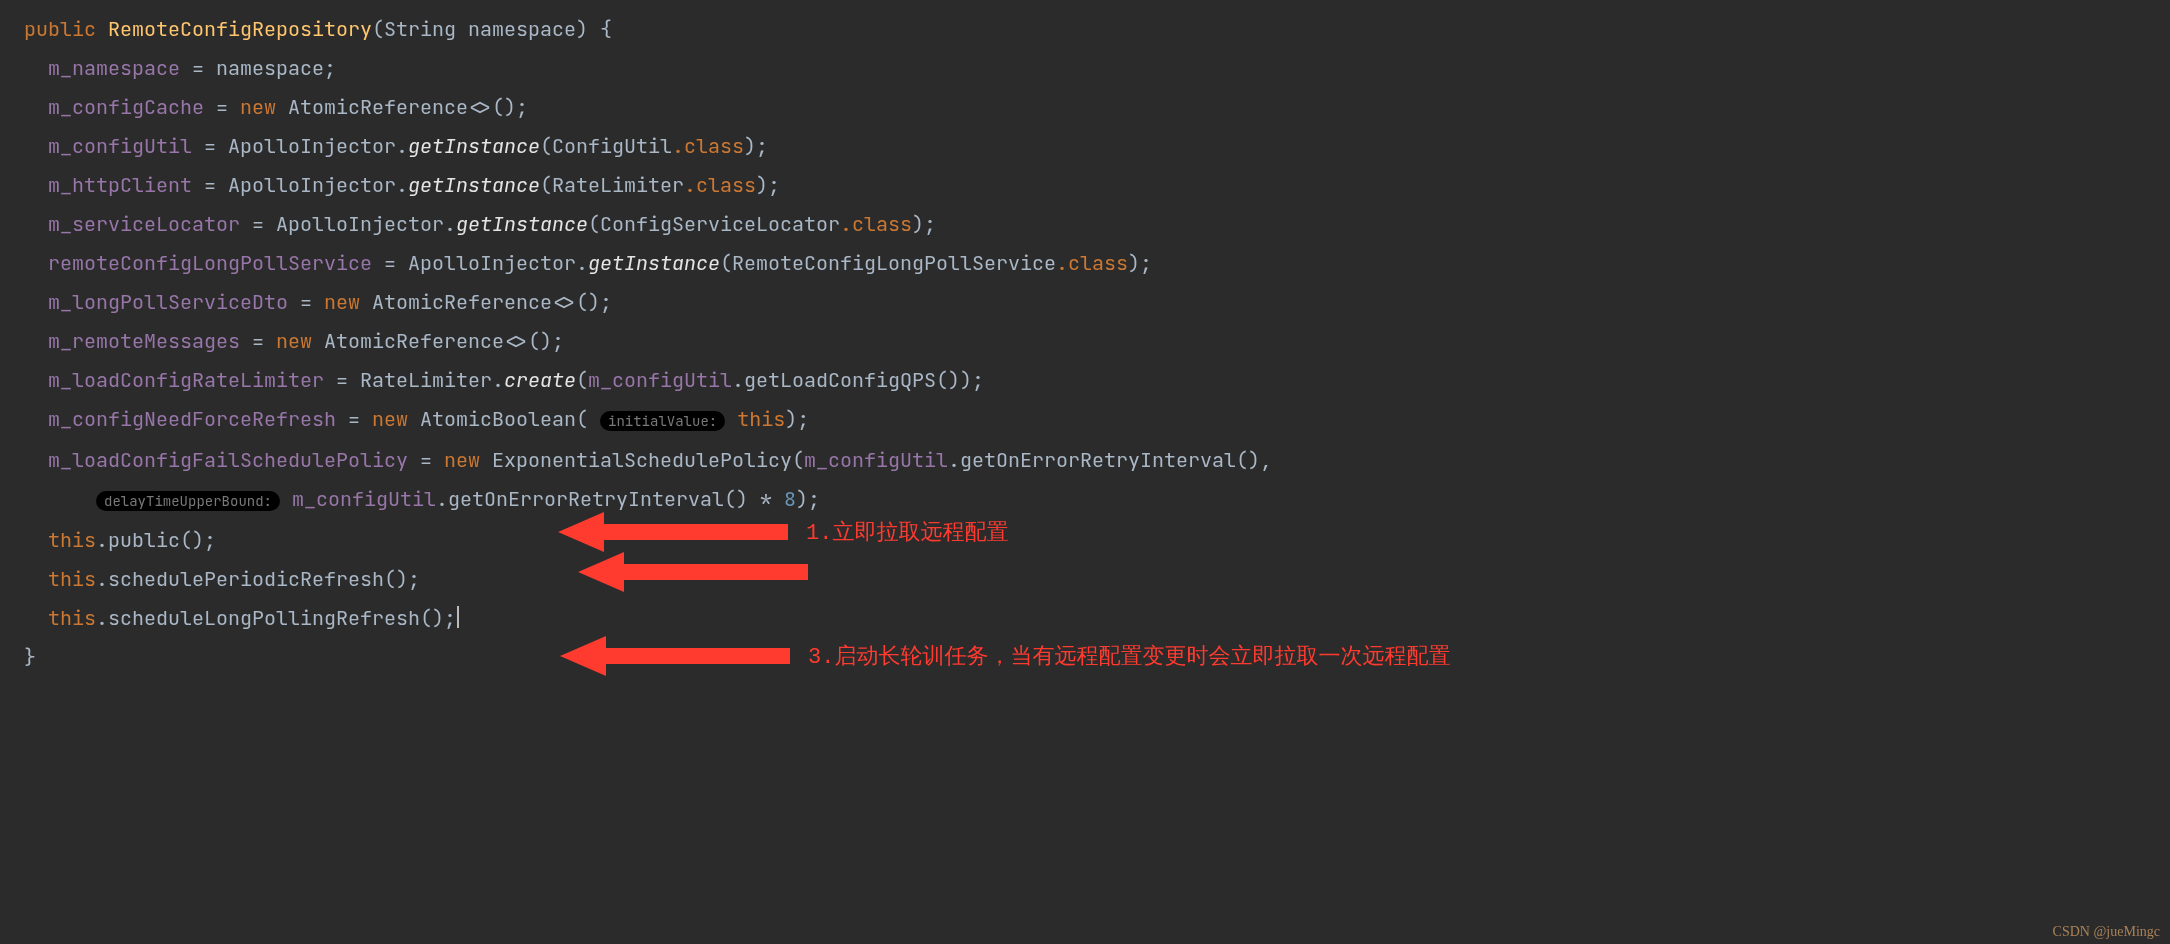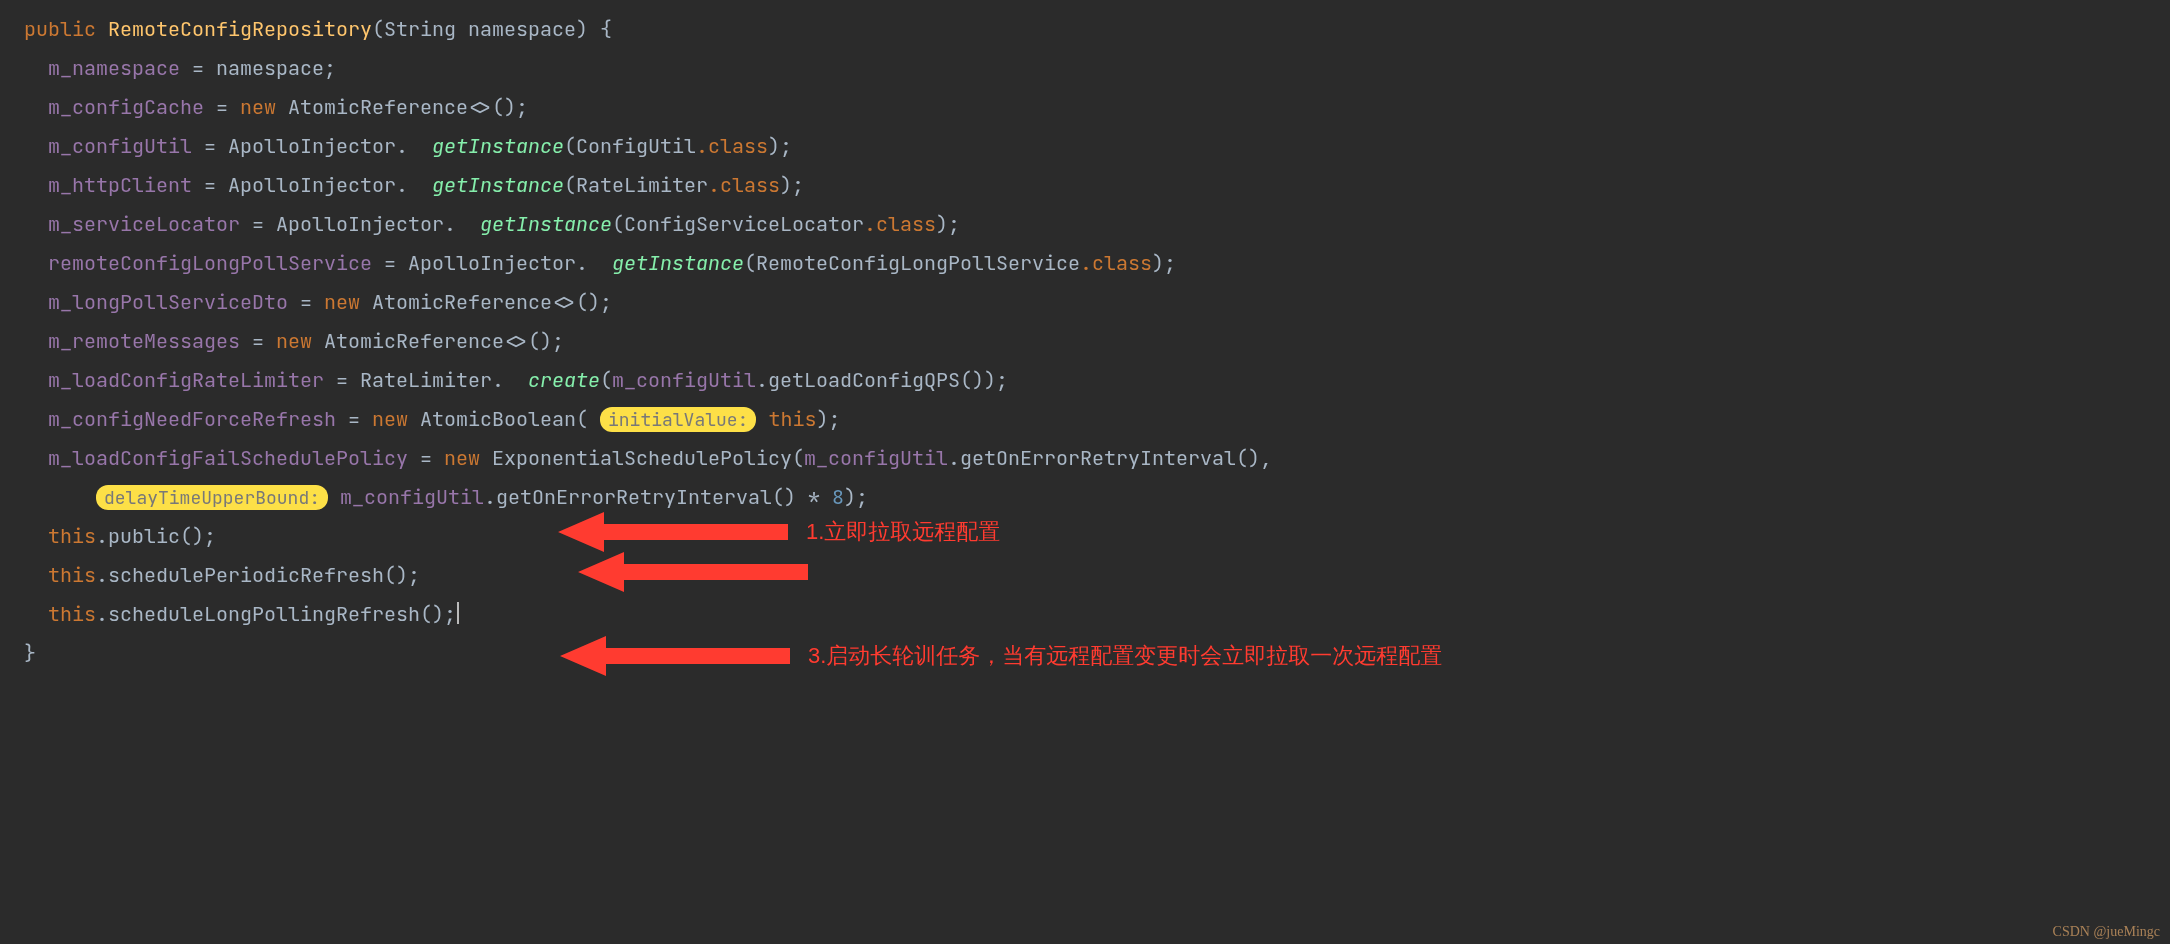--- a/index.html
+++ b/index.html
@@ -16,49 +16,49 @@
     font-family: "JetBrains Mono", "Menlo", "Consolas", monospace;
     font-size: 20px;
     line-height: 39px;
     color: #a9b7c6;
     white-space: pre;
   }
   .kw   { color: #cc7832; }       
   .name { color: #ffc66d; }       
   .id   { color: #9876aa; }       
   .str  { color: #a9b7c6; }       
-  .ital { color: #86efac; font-style: italic; margin-left: 24px; } 
+  .ital { color: #e5e5e5; font-style: italic; } 
   .num  { color: #6897bb; }       
   .hint {
     color: #787878;
-    background: #fde047;
+    background: #000000;
     border-radius: 12px;
     padding: 1px 8px;
     font-style: normal;
-    font-size: 18px;
+    font-size: 14px;
   }
   .cursor {
     display:inline-block;
     width:2px;
     height:22px;
     background:#bbbbbb;
     vertical-align:-3px;
     margin-left:1px;
   }
 
   .annotation {
     position: absolute;
     display: flex;
     align-items: center;
     pointer-events: none;
   }
   .arrow-svg { display:block; }
   .ann-text {
     color: #ff3b30;
-    font-family: Liberation Sans, sans-serif;
+    font-family: Liberation Mono, monospace;
     font-size: 22px;
     white-space: nowrap;
     margin-left: 18px;
   }
   .watermark {
     position:absolute;
     right:10px;
     bottom:4px;
     color:#fdba74;
     font-family: Liberation Serif, serif;

